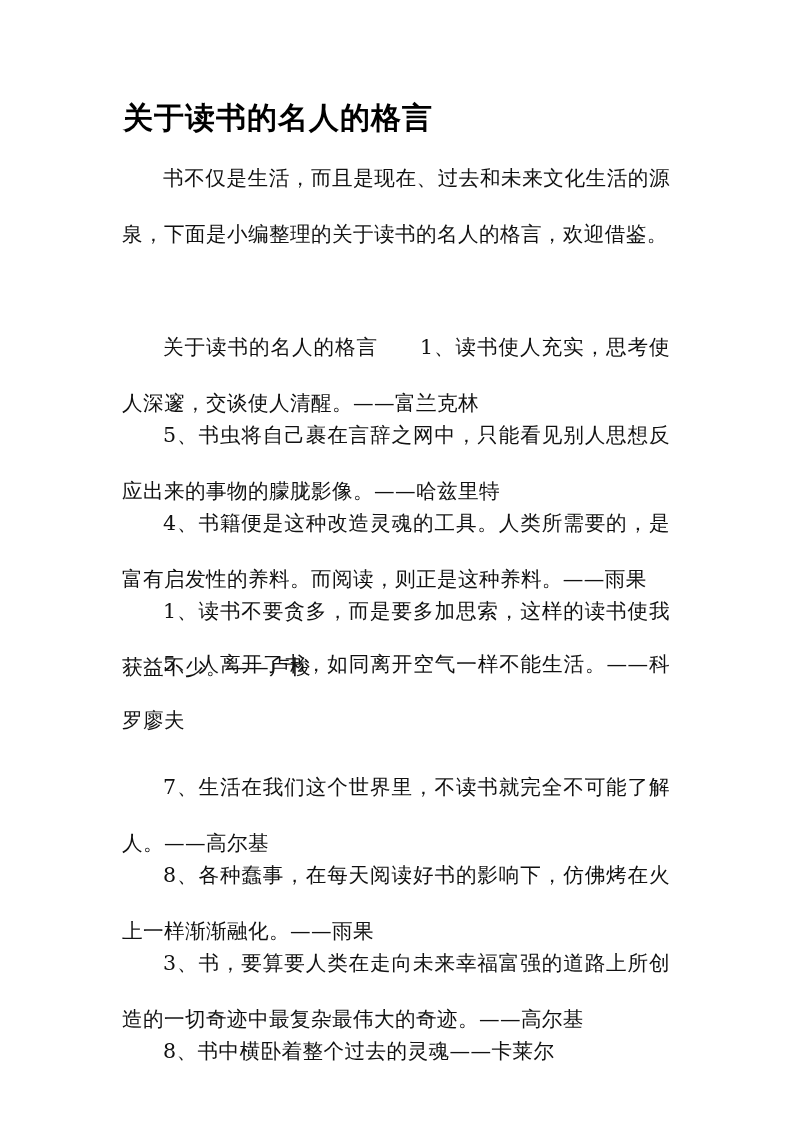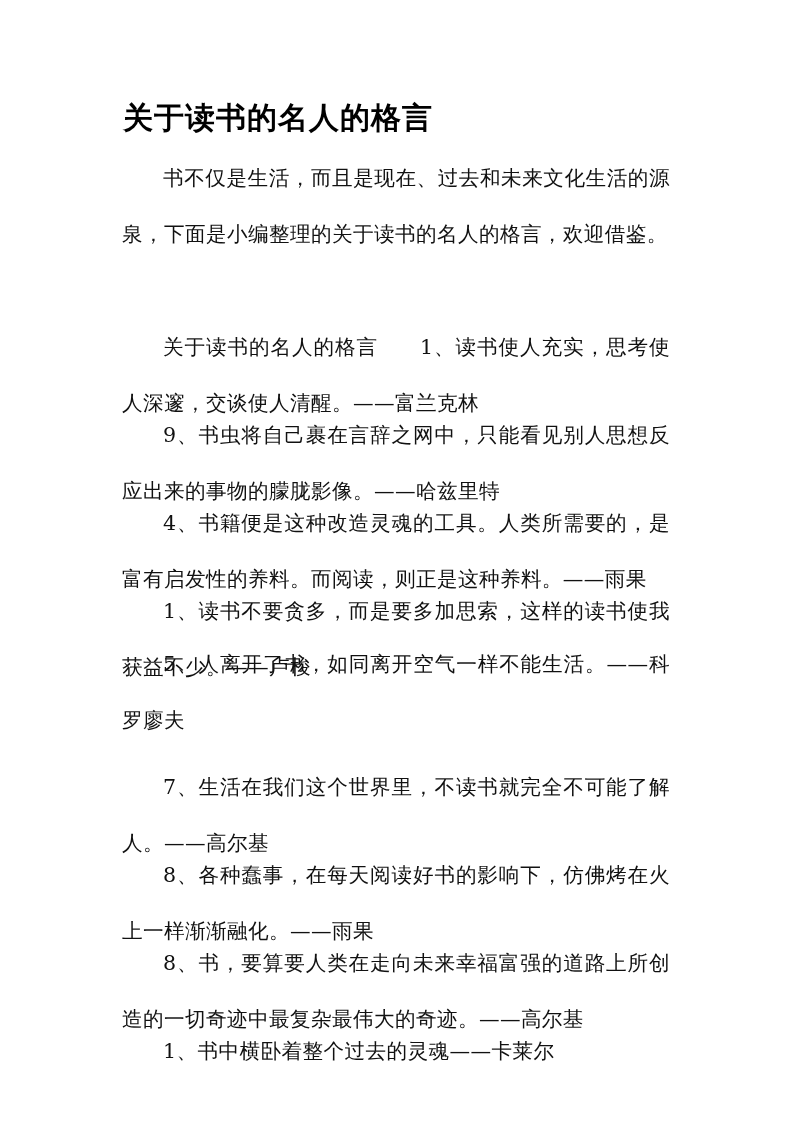--- a/index.html
+++ b/index.html
@@ -60,21 +60,21 @@
 </head>
 <body>
 
 <div class="title">关于读书的名人的格言</div>
 
 <div class="page">
   <p class="para intro">书不仅是生活，而且是现在、过去和未来文化生活的源泉，下面是小编整理的关于读书的名人的格言，欢迎借鉴。</p>
 
   <p class="para q0"><span>关于读书的名人的格言</span><span class="gap"></span><span>1、读书使人充实，思考使人深邃，交谈使人清醒。——富兰克林</span></p>
 
-  <p class="para q1">9、书虫将自己裹在言辞之网中，只能看见别人思想反应出来的事物的朦胧影像。——哈兹里特</p>
+  <p class="para q1">5、书虫将自己裹在言辞之网中，只能看见别人思想反应出来的事物的朦胧影像。——哈兹里特</p>
   <p class="para q2">4、书籍便是这种改造灵魂的工具。人类所需要的，是富有启发性的养料。而阅读，则正是这种养料。——雨果</p>
   <p class="para q3">1、读书不要贪多，而是要多加思索，这样的读书使我获益不少。——卢梭</p>
   <p class="para q4">5、人离开了书，如同离开空气一样不能生活。——科罗廖夫</p>
   <p class="para q5">7、生活在我们这个世界里，不读书就完全不可能了解人。——高尔基</p>
   <p class="para q6">8、各种蠢事，在每天阅读好书的影响下，仿佛烤在火上一样渐渐融化。——雨果</p>
-  <p class="para q7">8、书，要算要人类在走向未来幸福富强的道路上所创造的一切奇迹中最复杂最伟大的奇迹。——高尔基</p>
-  <p class="para q8">1、书中横卧着整个过去的灵魂——卡莱尔</p>
+  <p class="para q7">3、书，要算要人类在走向未来幸福富强的道路上所创造的一切奇迹中最复杂最伟大的奇迹。——高尔基</p>
+  <p class="para q8">8、书中横卧着整个过去的灵魂——卡莱尔</p>
 </div>
 
 </body></html>

